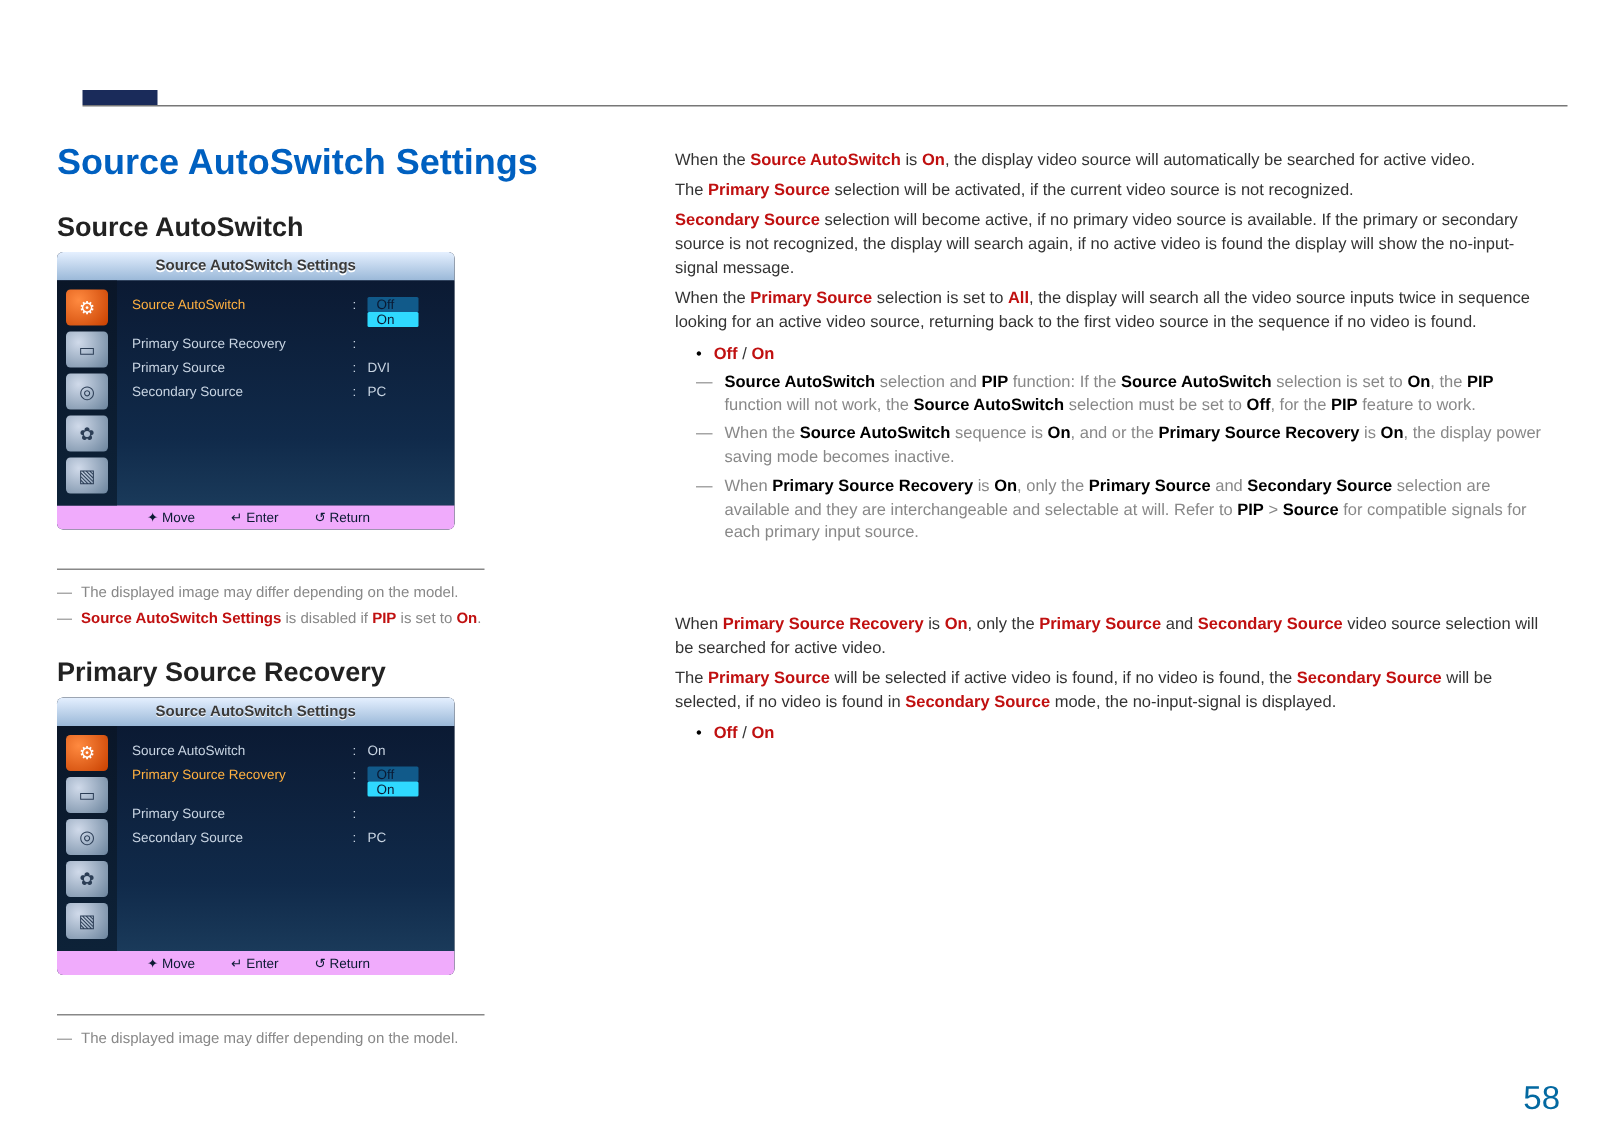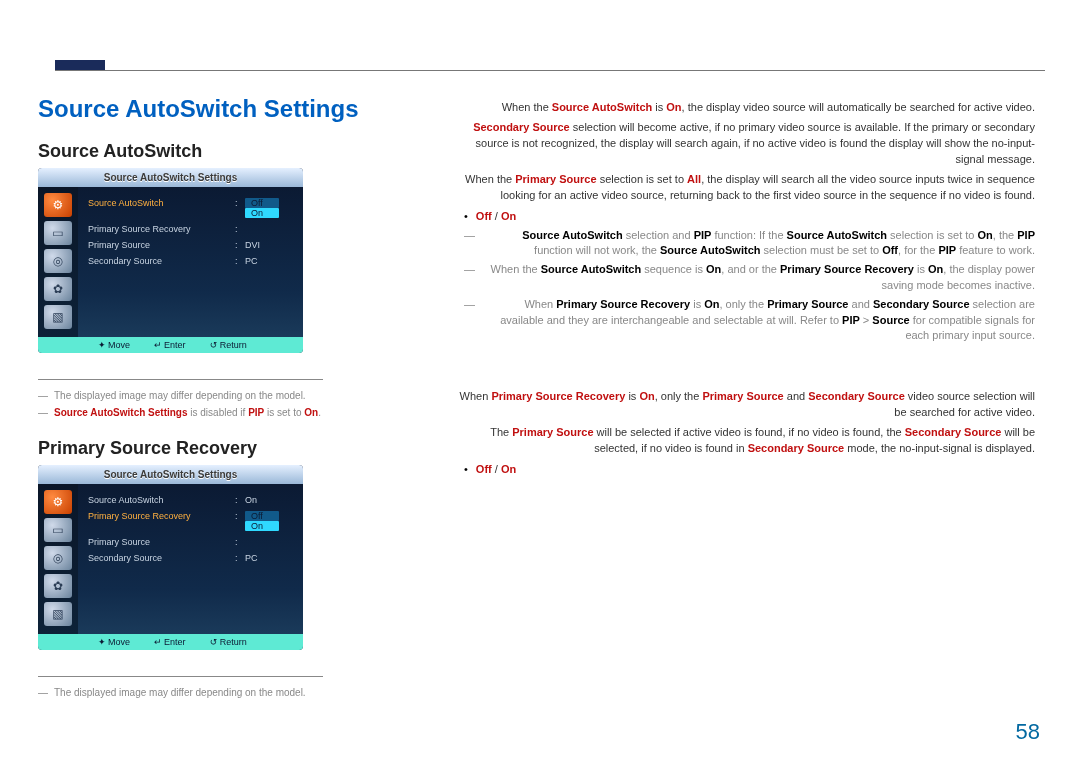--- a/index.html
+++ b/index.html
@@ -30,21 +30,20 @@
     top: 95px;
     width: 330px;
   }
   .right-col {
     position: absolute;
     left: 450px;
     top: 100px;
     width: 585px;
     font-size: 11px;
     color: #333;
-    text-align: right;
   }
   h1 {
     color: #0060c0;
     font-size: 24px;
     font-weight: bold;
     margin-bottom: 18px;
   }
   h2 {
     color: #222;
     font-size: 18px;
@@ -111,21 +110,21 @@
     display: inline-block;
     background: #2fd9ff;
     color: #0b1a33;
     padding: 0 6px;
     border-radius: 1px;
     font-size: 9px;
     min-width: 34px;
   }
   .osd-sel.off { background: #115a8a; color: #0b1a33; }
   .osd-footer {
-    background: #5eead4;
+    background: #f0abfc;
     color: #0b1a33;
     font-size: 9px;
     display: flex;
     gap: 24px;
     padding: 3px 0 3px 60px;
   }
   .notes {
     margin-top: 26px;
     border-top: 1px solid #888;
     width: 285px;
@@ -267,20 +266,21 @@
   <div class="notes">
     <div class="row">
         <span class="dash">―</span>
         <span>The displayed image may differ depending on the model.</span>
       </div>
   </div>
 </div>
 
 <div class="right-col">
   <p><span>When the </span><span class="red">Source AutoSwitch</span><span> is </span><span class="red">On</span><span>, the display video source will automatically be searched for active video.</span></p>
+  <p><span>The </span><span class="red">Primary Source</span><span> selection will be activated, if the current video source is not recognized.</span></p>
   <p><span class="red">Secondary Source</span><span> selection will become active, if no primary video source is available. If the primary or secondary source is not recognized, the display will search again, if no active video is found the display will show the no-input-signal message.</span></p>
   <p><span>When the </span><span class="red">Primary Source</span><span> selection is set to </span><span class="red">All</span><span>, the display will search all the video source inputs twice in sequence looking for an active video source, returning back to the first video source in the sequence if no video is found.</span></p>
 
   <div class="bullet-list">
     <div class="bullet">
         <span class="dot">•</span>
         <span><span class="red">Off</span><span> / </span><span class="red">On</span></span>
       </div>
   </div>
   <div class="dash-list">

